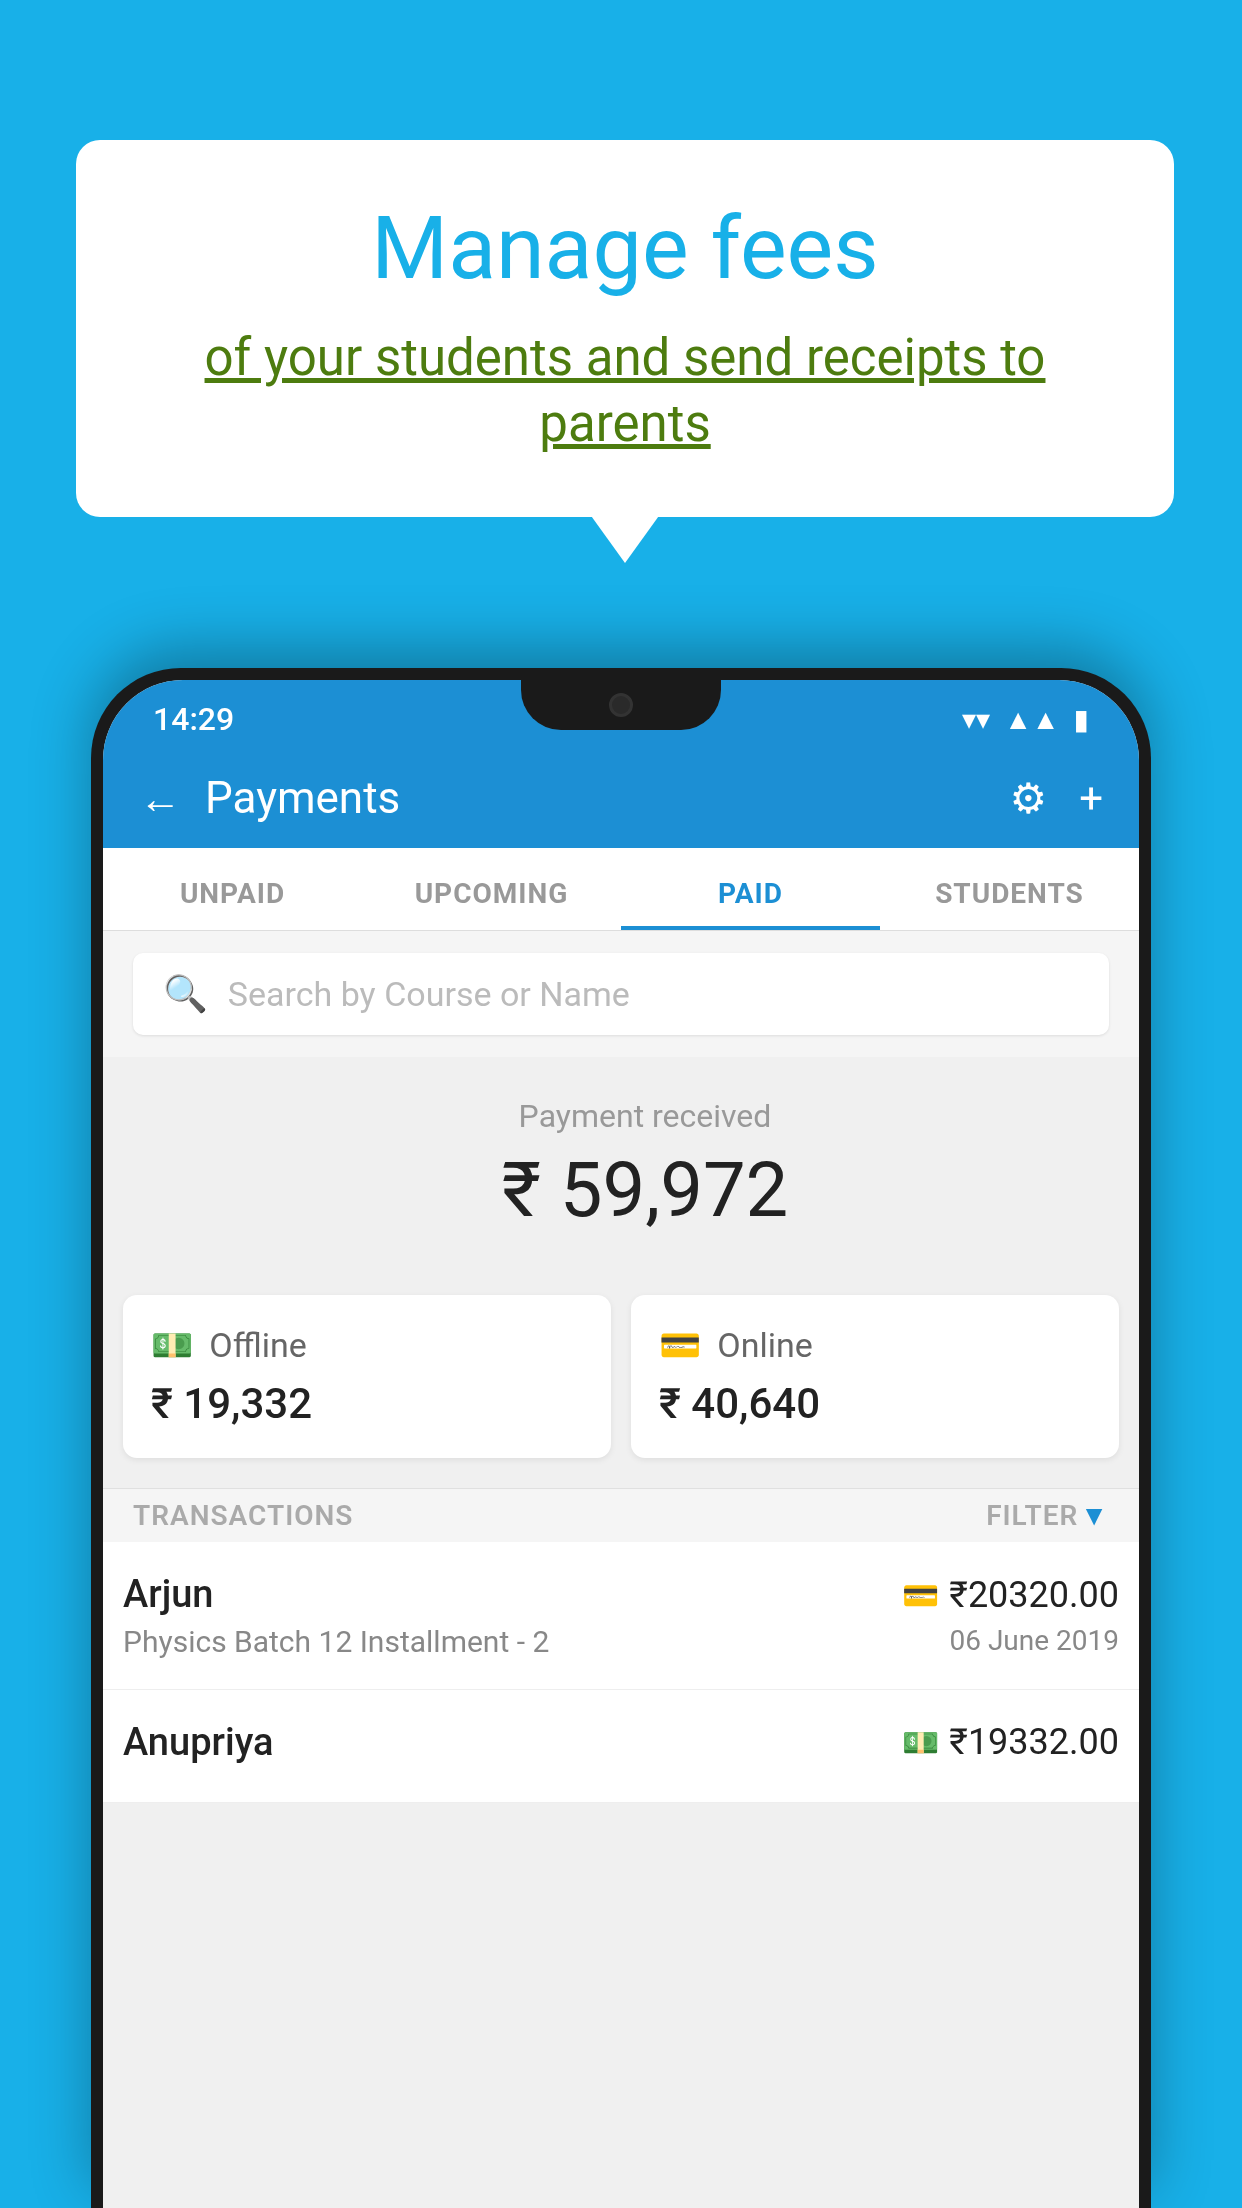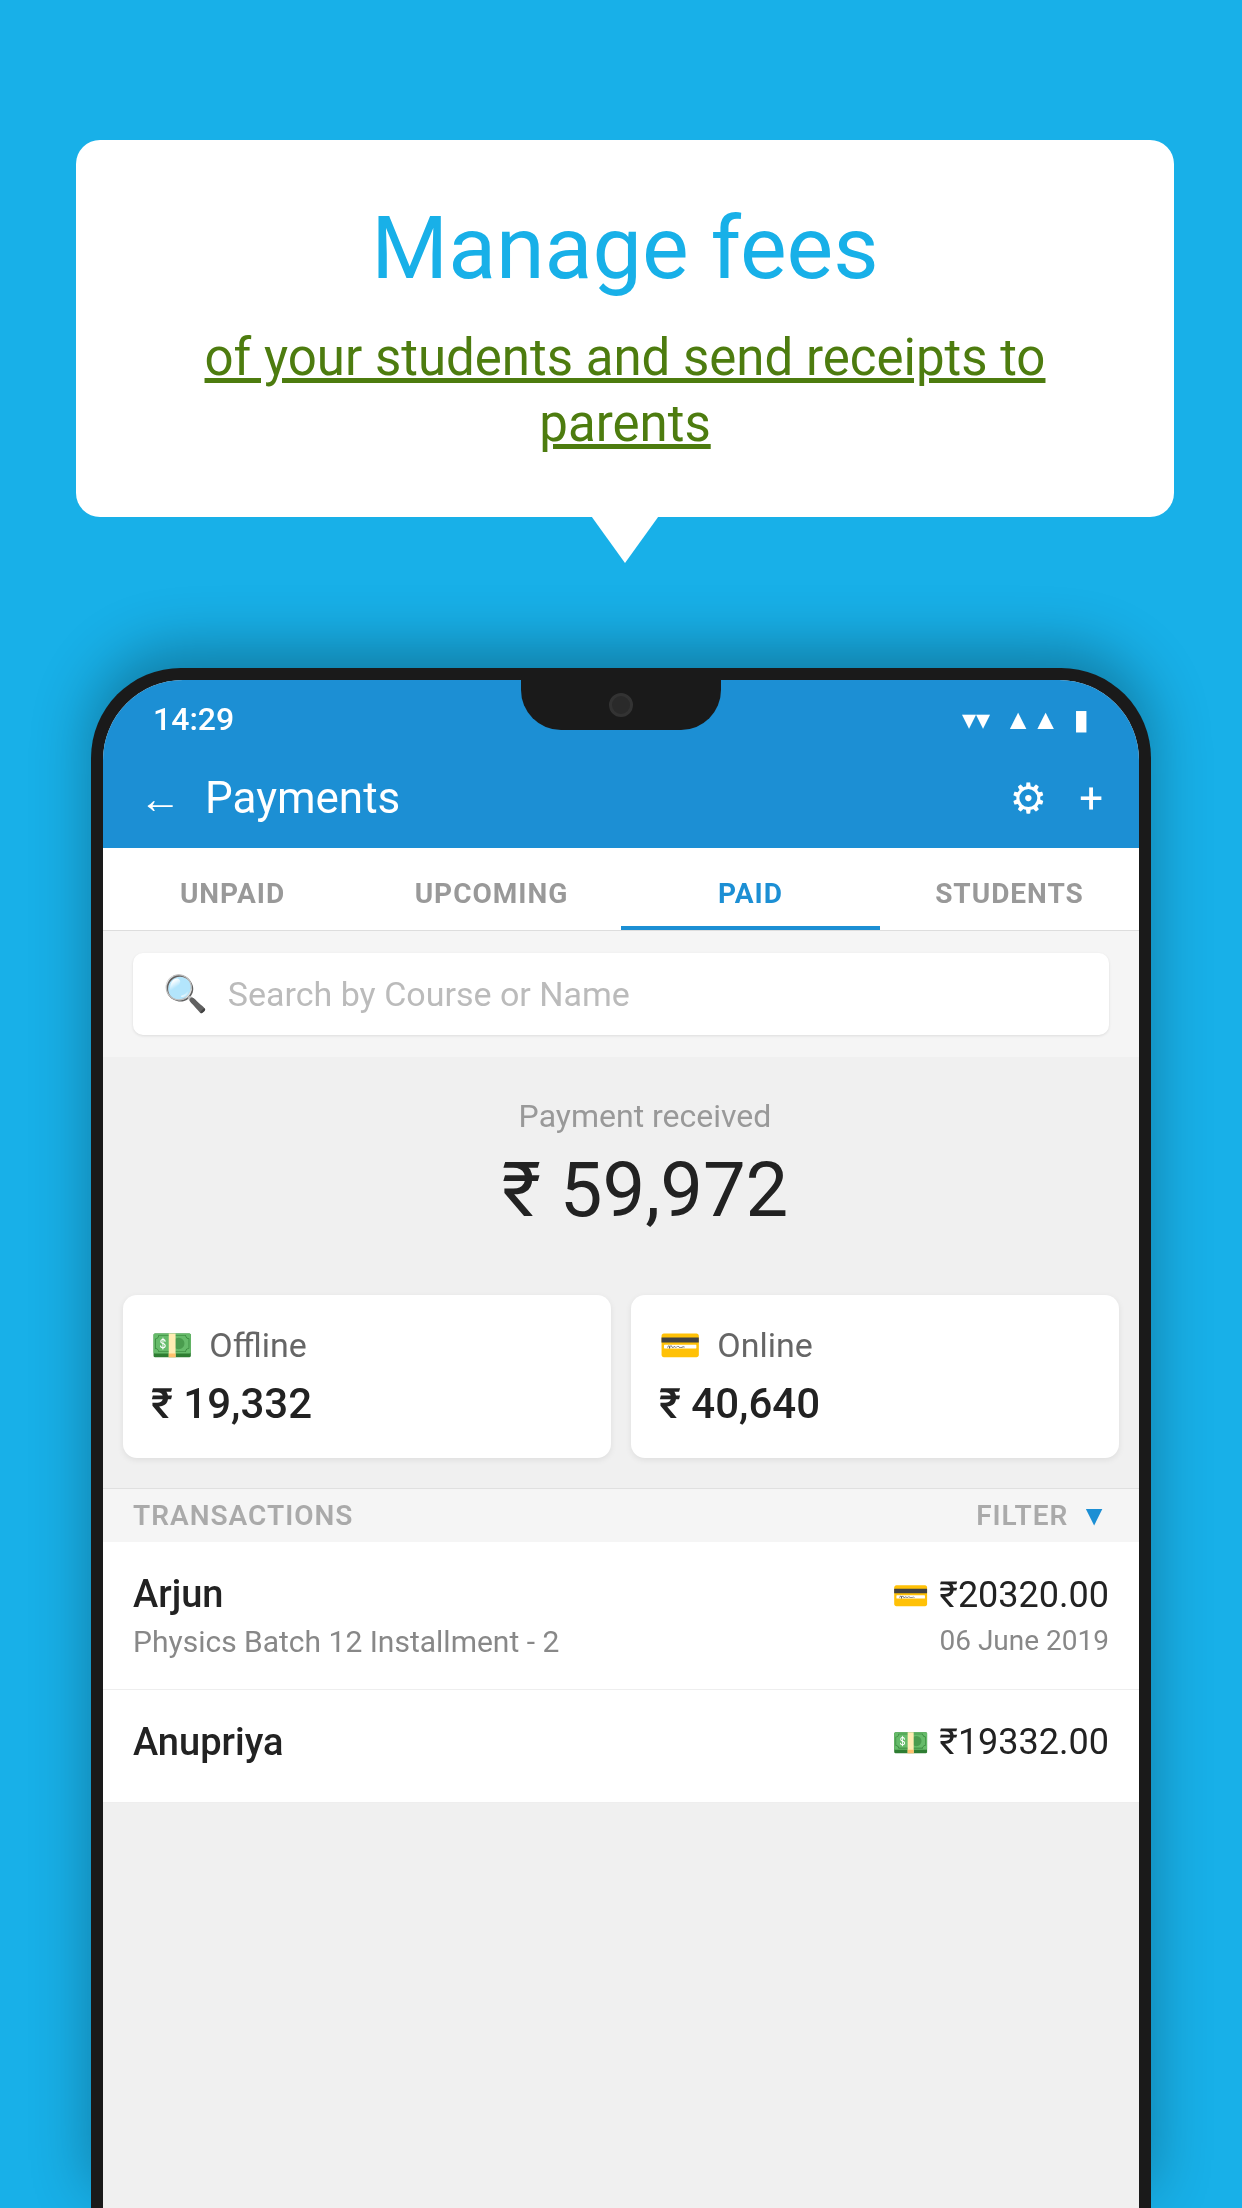--- a/index.html
+++ b/index.html
@@ -309,39 +309,39 @@
       color: #aaa;
       font-size: 28px;
       font-weight: 600;
       letter-spacing: 1px;
       text-transform: uppercase;
     }
 
     .filter-btn {
       display: flex;
       align-items: center;
-      gap: 12px;
+      gap: 2px;
       color: #aaa;
       font-size: 28px;
       font-weight: 600;
       letter-spacing: 1px;
       text-transform: uppercase;
       cursor: pointer;
       text-align: right;
     }
 
     .filter-icon {
       color: #1c8fd4;
       font-size: 28px;
     }
 
     
     .transaction-row {
       background: white;
-      padding: 30px 30px;
+      padding: 30px 20px;
       border-bottom: 1px solid #eee;
       display: flex;
       align-items: center;
       justify-content: space-between;
     }
 
     .transaction-left {
       flex: 1;
     }
 

